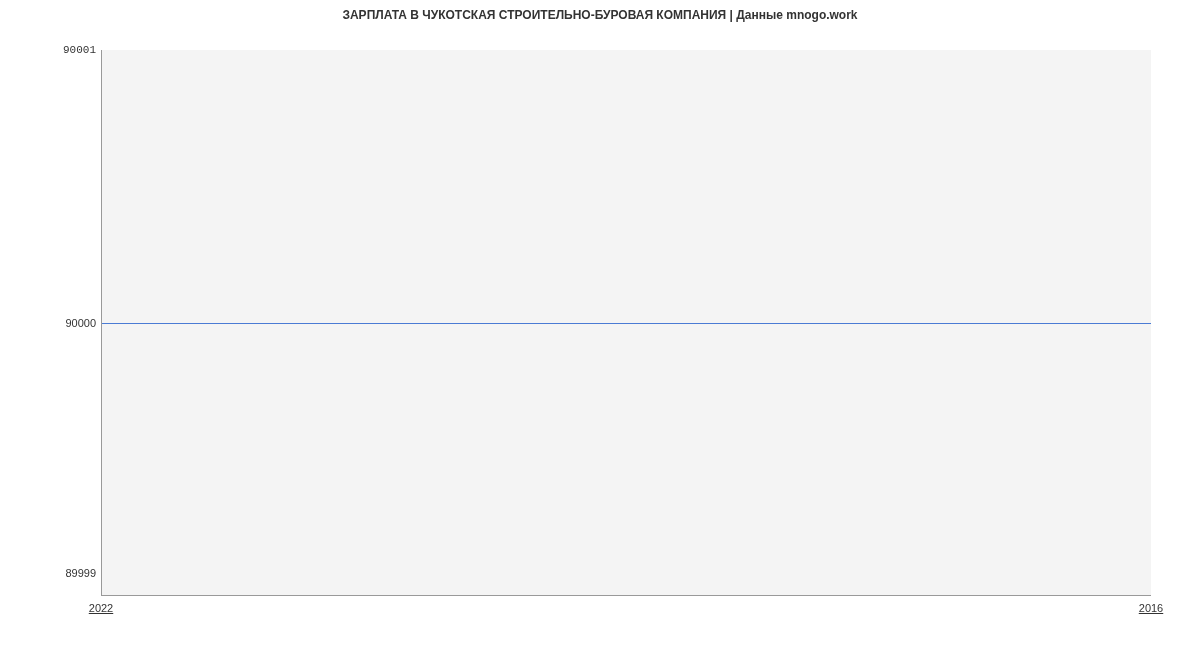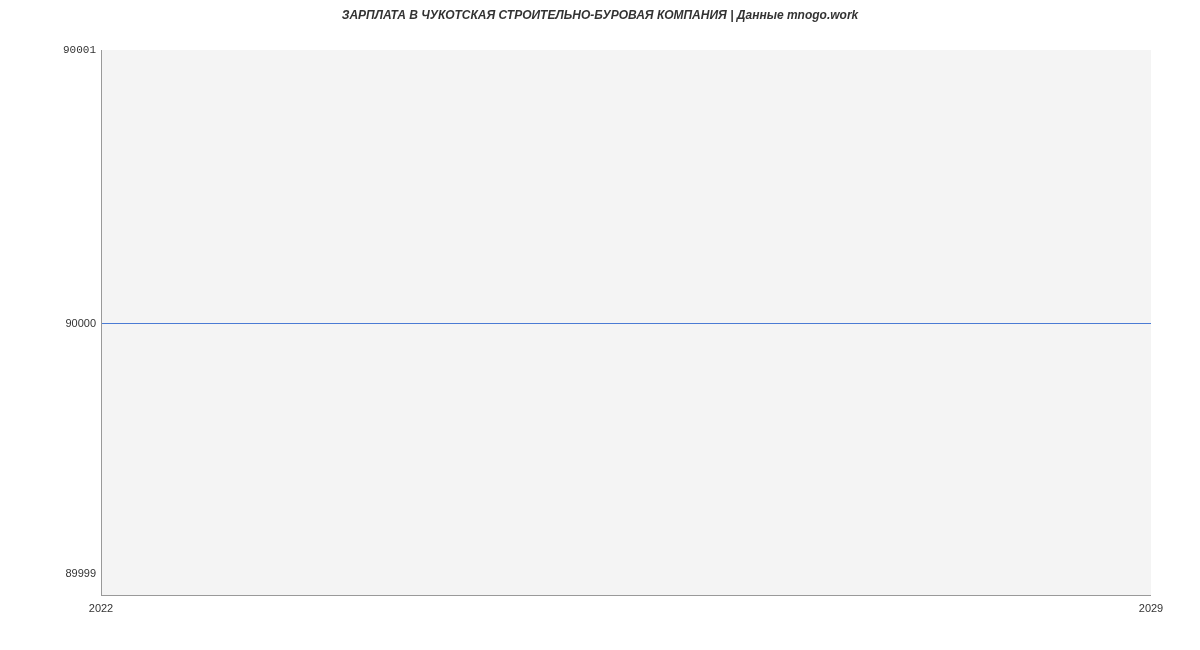--- a/index.html
+++ b/index.html
@@ -16,21 +16,20 @@
     }
     .chart-title {
       position: absolute;
       top: 8px;
       left: 0;
       width: 100%;
       text-align: center;
       font-size: 12px;
       font-weight: bold;
       color: #333333;
-      font-style: italic;
     }
     .plot-area {
       position: absolute;
       left: 101px;
       top: 50px;
       width: 1050px;
       height: 546px;
       background: #f4f4f4;
       border-left: 1px solid #999999;
       border-bottom: 1px solid #999999;
@@ -41,20 +40,21 @@
       font-size: 11px;
       color: #333333;
       transform: translateY(-50%);
     }
     .x-tick-label {
       position: absolute;
       top: 602px;
       font-size: 11px;
       color: #333333;
       transform: translateX(-50%);
+      text-decoration: underline;
     }
     .data-line {
       position: absolute;
       height: 1px;
       background: #4a7bd4;
       left: 0;
       width: 100%;
     }
   </style>
 </head>
@@ -64,13 +64,13 @@
 
 <div class="plot-area">
   <div class="data-line" style="top: 273px;"></div>
 </div>
 
 <div class="y-tick-label" style="top: 573px;">89999</div>
 <div class="y-tick-label" style="top: 323px; text-align: right;">90000</div>
 <div class="y-tick-label" style="top: 50px; font-family: Liberation Mono, monospace;">90001</div>
 
 <div class="x-tick-label" style="left: 101px;">2022</div>
-<div class="x-tick-label" style="left: 1151px;">2029</div>
+<div class="x-tick-label" style="left: 1151px;">2016</div>
 
 </body></html>

